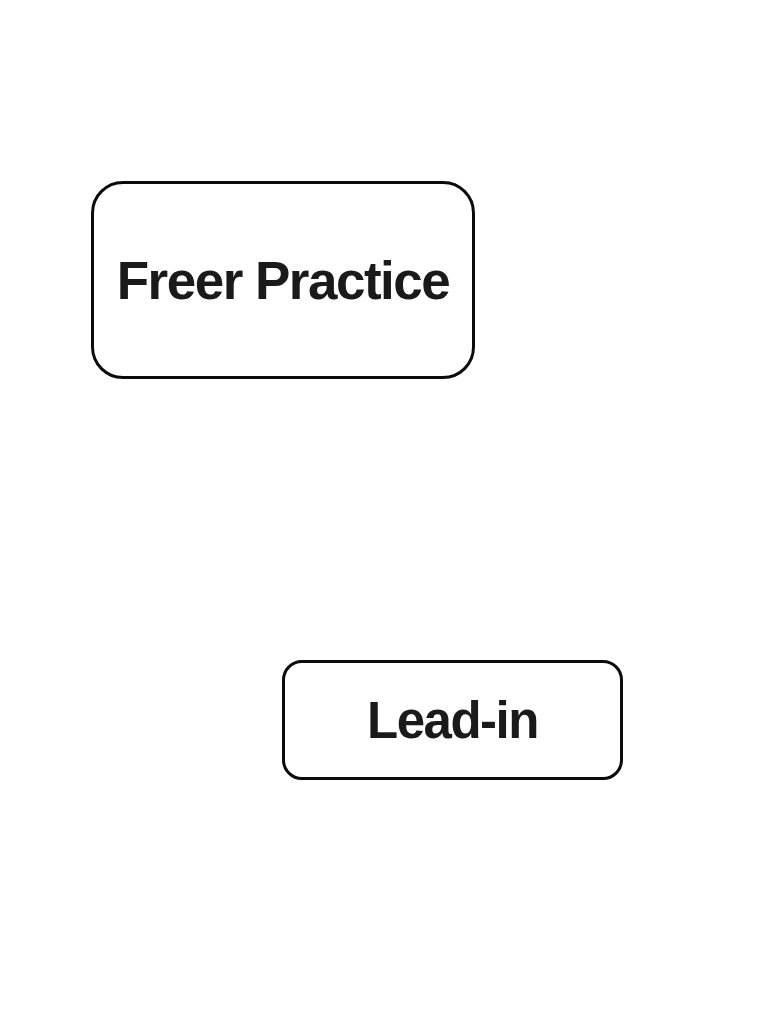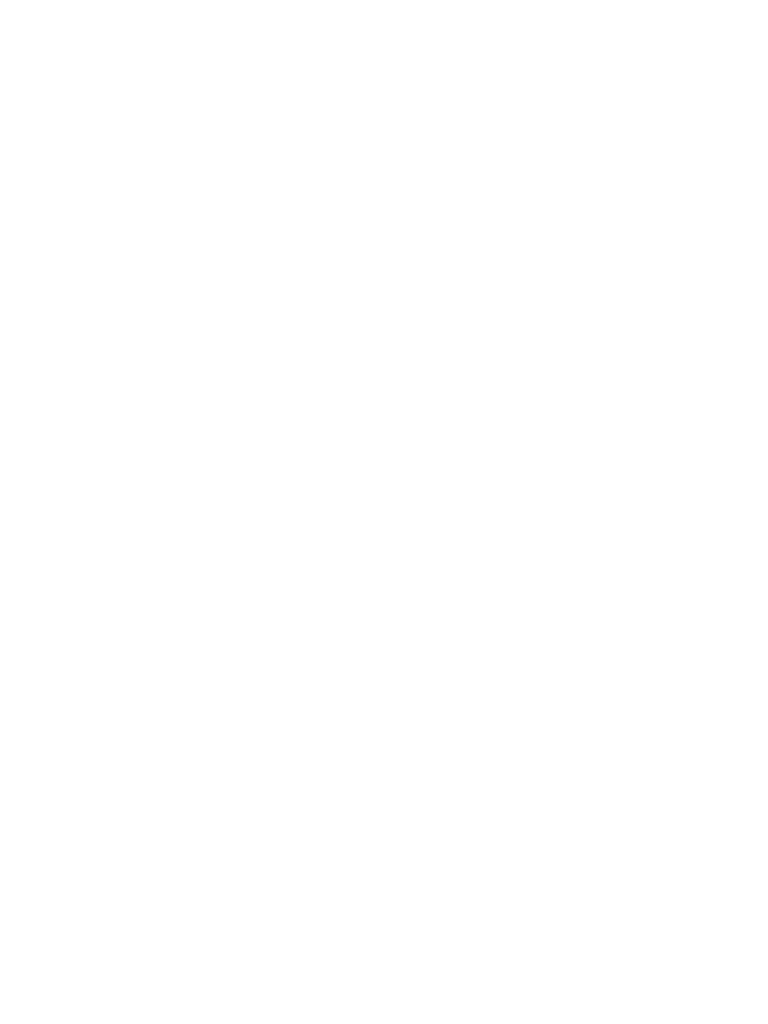--- a/index.html
+++ b/index.html
@@ -52,15 +52,21 @@
   }
   #box-lead-in .stage-label {
     font-size: 51px;
   }
 </style>
 </head>
 <body>
 
 <div class="page">
 
+  <div class="stage-box" id="box-freer-practice">
+    <span class="stage-label">Freer Practice</span>
+  </div>
 
+  <div class="stage-box" id="box-lead-in">
+    <span class="stage-label">Lead-in</span>
+  </div>
 
 </div>
 
 </body></html>

